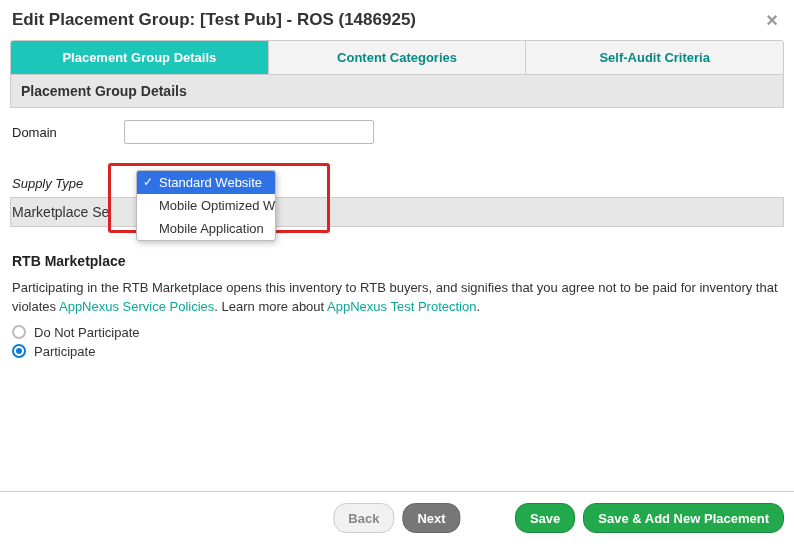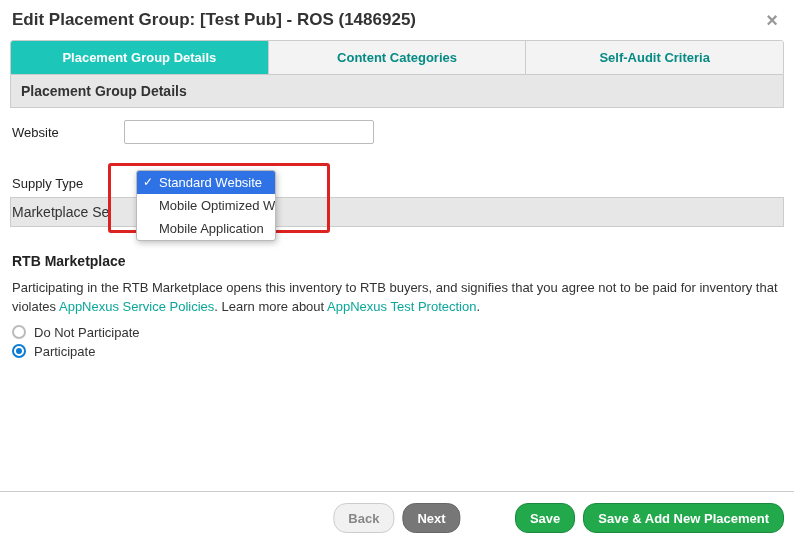--- a/index.html
+++ b/index.html
@@ -32,21 +32,21 @@
   .btn { height:30px; padding:0 14px; border-radius:13px; font-size:13px; font-weight:bold; cursor:pointer; border:1px solid; display:inline-flex; align-items:center; }
   .btn-grey { background:#f1f1f1; color:#888; border-color:#ccc; }
   .btn-dark { background:#777; color:#fff; border-color:#666; }
   .btn-green { background:#22a94b; color:#fff; border-color:#1a8b3d; }
   
   .annot { position:absolute; left:108px; top:163px; width:222px; height:70px; border:3px solid #d22; border-radius:3px; pointer-events:none; z-index:40; }
   .dd { position:absolute; left:136px; top:170px; width:140px; background:#fff; border:1px solid #bbb; border-radius:3px; box-shadow:1px 2px 6px rgba(0,0,0,.25); z-index:50; font-size:13px; overflow:hidden; }
   .dd-item { padding:4px 8px 4px 22px; position:relative; color:#333; cursor:pointer; white-space:nowrap; }
   .dd-item.sel { background:#2f72e6; color:#fff; }
   .dd-item.sel:before { content:"✓"; position:absolute; left:6px; top:4px; color:#fff; font-size:12px; }
-  .label-supply { position:absolute; left:12px; top:176px; font-size:13px; color:#222; }
+  .label-supply { position:absolute; left:12px; top:176px; font-size:13px; color:#222;font-style:italic; }
   .mkt { position:absolute; left:12px; top:204px; font-weight:normal; font-size:14px; color:#333; }
   .mkt-bar { position:absolute; left:10px; right:10px; top:197px; height:30px; background:#e7e7e7; border:1px solid #ccc; z-index:10;}
 </style>
 </head>
 <body>
 
 <div class="modal">
   <div class="modal-header">
     <h2>Edit Placement Group: [Test Pub] - ROS (1486925)</h2>
     <span class="close-x">×</span>
@@ -55,21 +55,21 @@
   <div class="tabs">
     <div class="tab active">Placement Group Details</div>
     <div class="tab">Content Categories</div>
     <div class="tab">Self-Audit Criteria</div>
   </div>
 
   <div class="section-bar">Placement Group Details</div>
 
   <div class="body-area">
     <div class="row">
-      <div class="label">Website</div>
+      <div class="label">Domain</div>
       <input type="text" value="" style="">
     </div>
   </div>
 </div>
 
 <div class="label-supply">Supply Type</div>
 
 <div class="mkt-bar"></div>
 <div class="mkt" style="z-index:20;">Marketplace Se</div>
 

